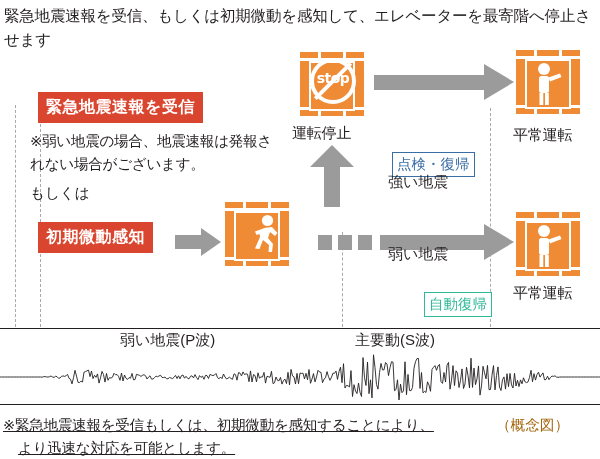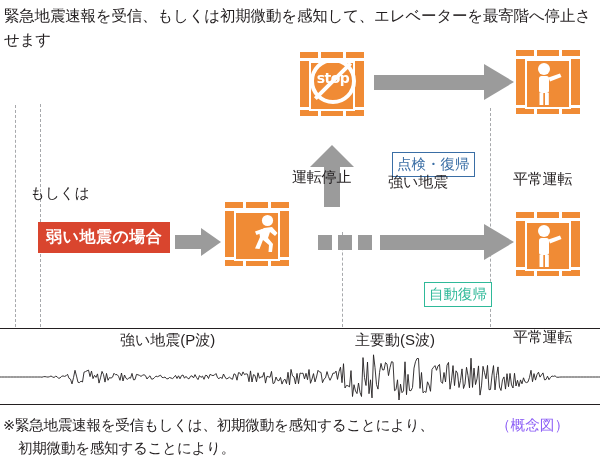--- a/index.html
+++ b/index.html
@@ -82,37 +82,37 @@
   #stopsign{left:310px;top:58px;width:46px;height:46px;}
   #stopsign .ring{position:absolute;left:0;top:0;width:46px;height:46px;border:4px solid #ffffff;border-radius:50%;box-sizing:border-box;}
   #stopsign .slash{position:absolute;left:21px;top:-2px;width:4px;height:50px;background:#ffffff;transform:rotate(45deg);}
   #stopsign .word{
     position:absolute;left:0;top:12px;width:46px;text-align:center;
     color:#ffffff;font-size:14px;font-weight:700;letter-spacing:-0.5px;
     font-family:"DejaVu Sans",sans-serif;
   }
 
   
-  .cap{font-size:15px;line-height:21px;letter-spacing:-0.2px;color:#231f20;white-space:nowrap;margin-top:44px;}
+  .cap{font-size:15px;line-height:21px;letter-spacing:-0.2px;color:#231f20;white-space:nowrap;}
   #cap-stop{left:292px;top:122px;}
   #cap-near{left:167px;top:270px;text-align:center;width:180px;}
   #cap-norm1{left:513px;top:124px;}
   #cap-norm2{left:513px;top:282px;}
 
   
   .otag{
     font-size:14.5px;line-height:20px;
     padding:1px 4px 2px 4px;
     border:1.4px solid;
     background:#ffffff;
     white-space:nowrap;
   }
   #otag-inspect{left:392px;top:124px;color:#3a6ea5;border-color:#3a6ea5;margin-top:28px;}
   #otag-main{left:388px;top:170px;color:#ef7a94;border-color:#ef7a94;}
-  #otag-auto{left:424px;top:282px;color:#2fb999;border-color:#2fb999;}
+  #otag-auto{left:424px;top:292px;color:#2fb999;border-color:#2fb999;}
 
   
   .plabel{font-size:15px;line-height:20px;color:#231f20;white-space:nowrap;}
   #lab-strong{left:388px;top:150px;margin-top:22px;}
   #lab-weak{left:388px;top:244px;}
 
   
   .ar-body{background:#9b9b9b;position:absolute;}
   .ar-head{width:0;height:0;position:absolute;}
 
@@ -144,44 +144,46 @@
   #seis-bot{left:0;top:404px;width:600px;height:1.4px;background:#231f20;}
   #seis-svg{left:0;top:329px;width:600px;height:74px;}
   .wavelabel{font-size:15px;line-height:20px;color:#231f20;white-space:nowrap;}
   #wl-p{left:120px;top:330px;}
   #wl-s{left:355px;top:330px;}
 
   
   #footer{
     left:3px;top:414px;width:470px;
     font-size:14.6px;line-height:23px;
-    letter-spacing:-0.3px;color:#231f20;
+    letter-spacing:-0.3px;color:#231f20;text-decoration:underline;
   }
   #footer .l2{padding-left:15px;display:block;}
   #footnote-right{
     left:496px;top:414px;
-    font-size:14.6px;line-height:23px;color:#8b5cf6;white-space:nowrap;
+    font-size:14.6px;line-height:23px;color:#a16207;white-space:nowrap;
   }
 </style>
 </head>
 <body>
 
 <div id="stage">
 
   <div class="abs" id="headline">緊急地震速報を受信、もしくは初期微動を感知して、エレベーターを最寄階へ停止させます</div>
 
   <div class="abs vdash" id="vd1"></div>
   <div class="abs vdash" id="vd2"></div>
   <div class="abs vdash" id="vd3"></div>
   <div class="abs vdash" id="vd4"></div>
 
-
+  <div class="abs tagbox" id="tag-eew">緊急地震速報を受信</div>
+
+  <div class="abs" id="note-weak">※弱い地震の場合、地震速報は発報されない場合がございます。</div>
   <div class="abs" id="note-or">もしくは</div>
 
-  <div class="abs tagbox" id="tag-pwave">弱い地震の場合</div>
+  <div class="abs tagbox" id="tag-pwave">初期微動感知</div>
 
   <div class="abs" id="arrow-small">
     <div class="ar-body b"></div>
       <div class="ar-head h"></div>
   </div>
 
   <div class="abs elev" id="elev-near">
     <div class="frame"></div>
     <div class="gapv gap-top"></div>
       <div class="gapv gap-bot"></div>
@@ -246,20 +248,21 @@
 
   <div class="abs plabel" id="lab-strong">強い地震</div>
 
   <div class="abs" id="arrow-dash">
     <div class="ar-body d1"></div>
       <div class="ar-body d2"></div>
       <div class="ar-body d3"></div>
     <div class="ar-body b"></div>
       <div class="ar-head h"></div>
   </div>
+  <div class="abs plabel" id="lab-weak">弱い地震</div>
   <div class="abs otag" id="otag-auto">自動復帰</div>
 
   <div class="abs elev" id="elev-norm2">
     <div class="frame"></div>
     <div class="gapv gap-top"></div>
       <div class="gapv gap-bot"></div>
     <div class="gapv gap-c1"></div>
       <div class="gapv gap-c2"></div>
     <div class="gapv gap-c3"></div>
       <div class="gapv gap-c4"></div>
@@ -268,26 +271,26 @@
       <circle cx="28" cy="19" r="6" fill="#ffffff"></circle>
       <rect x="23" y="26" width="10" height="17" rx="2.5" fill="#ffffff"></rect>
       <path d="M32.5 27.5 L44 23.5 L45.5 27 L34 31.5 Z" fill="#ffffff"></path>
       <rect x="23.5" y="43" width="3.8" height="12" fill="#ffffff"></rect>
       <rect x="29" y="43" width="3.8" height="12" fill="#ffffff"></rect>
     </svg>
   </div>
   <div class="abs cap" id="cap-norm2">平常運転</div>
 
   <div class="abs" id="seis-top"></div>
-  <div class="abs wavelabel" id="wl-p">強い地震(P波)</div>
+  <div class="abs wavelabel" id="wl-p">弱い地震(P波)</div>
   <div class="abs wavelabel" id="wl-s">主要動(S波)</div>
   <svg class="abs" id="seis-svg" viewBox="0 0 600 74" preserveAspectRatio="none">
     <polyline id="wave" fill="none" stroke="#231f20" stroke-width="0.9" points="0.0,48.0 1.5,48.0 3.0,48.0 4.5,48.0 6.0,48.0 7.5,48.0 9.0,48.0 10.5,48.0 12.0,48.0 13.5,48.0 15.0,48.0 16.5,48.0 18.0,48.0 19.5,48.0 21.0,48.0 22.5,48.0 24.0,48.0 25.5,48.0 27.0,48.0 28.5,48.0 30.0,48.0 31.5,48.0 33.0,48.0 34.5,48.0 36.0,48.0 37.5,48.0 39.0,48.0 40.5,48.0 42.0,48.2 43.5,47.7 45.0,47.6 46.5,47.9 48.0,48.1 49.5,47.7 51.0,47.0 52.5,47.9 54.0,48.5 55.5,47.3 57.0,47.6 58.5,49.3 60.0,49.0 61.5,47.4 63.0,46.9 64.5,47.4 66.0,46.8 67.5,45.3 69.0,49.3 70.5,50.2 72.0,54.9 73.5,48.7 75.0,41.3 76.5,47.1 78.0,53.3 79.5,53.6 81.0,52.1 82.5,53.0 84.0,43.2 85.5,42.6 87.0,41.8 88.5,41.1 90.0,47.6 91.5,42.1 93.0,49.6 94.5,46.3 96.0,48.4 97.5,44.9 99.0,54.1 100.5,48.8 102.0,42.4 103.5,45.6 105.0,53.1 106.5,44.4 108.0,51.3 109.5,48.6 111.0,49.1 112.5,48.2 114.0,44.3 115.5,45.8 117.0,45.5 118.5,47.3 120.0,51.3 121.5,44.0 123.0,52.0 124.5,46.0 126.0,49.3 127.5,50.4 129.0,48.6 130.5,49.2 132.0,44.4 133.5,50.8 135.0,50.6 136.5,45.4 138.0,45.8 139.5,46.4 141.0,47.4 142.5,46.3 144.0,45.7 145.5,46.7 147.0,50.0 148.5,48.1 150.0,46.8 151.5,50.1 153.0,50.0 154.5,48.6 156.0,47.1 157.5,47.7 159.0,47.0 160.5,46.2 162.0,48.4 163.5,48.6 165.0,48.0 166.5,49.7 168.0,49.8 169.5,48.5 171.0,49.0 172.5,49.6 174.0,48.3 175.5,46.4 177.0,49.5 178.5,46.8 180.0,49.8 181.5,46.6 183.0,46.0 184.5,49.2 186.0,47.3 187.5,49.2 189.0,49.9 190.5,47.3 192.0,46.8 193.5,48.9 195.0,45.6 196.5,48.5 198.0,50.6 199.5,46.6 201.0,48.4 202.5,47.1 204.0,50.3 205.5,46.3 207.0,46.6 208.5,49.5 210.0,45.4 211.5,46.1 213.0,46.6 214.5,46.0 216.0,44.5 217.5,48.6 219.0,49.8 220.5,48.0 222.0,49.6 223.5,45.0 225.0,48.0 226.5,50.0 228.0,49.2 229.5,48.2 231.0,49.5 232.5,50.3 234.0,44.8 235.5,45.6 237.0,51.2 238.5,43.6 240.0,44.1 241.5,46.9 243.0,42.9 244.5,45.6 246.0,44.8 247.5,45.2 249.0,52.7 250.5,41.9 252.0,53.0 253.5,45.6 255.0,46.5 256.5,52.8 258.0,43.8 259.5,49.2 261.0,47.9 262.5,48.0 264.0,43.4 265.5,54.1 267.0,47.3 268.5,47.7 270.0,48.3 271.5,42.4 273.0,54.6 274.5,53.8 276.0,48.0 277.5,51.3 279.0,51.8 280.5,48.4 282.0,55.1 283.5,51.4 285.0,50.2 286.5,54.6 288.0,43.3 289.5,55.9 291.0,40.4 292.5,46.9 294.0,47.9 295.5,55.0 297.0,44.4 298.5,54.7 300.0,44.1 301.5,44.4 303.0,44.2 304.5,49.9 306.0,44.3 307.5,50.7 309.0,40.5 310.5,54.3 312.0,50.0 313.5,44.6 315.0,52.9 316.5,48.0 318.0,41.3 319.5,43.0 321.0,43.4 322.5,53.7 324.0,50.1 325.5,48.9 327.0,42.6 328.5,47.7 330.0,51.3 331.5,48.1 333.0,44.1 334.5,44.3 336.0,42.1 337.5,50.4 339.0,42.7 340.5,38.2 342.0,53.7 343.5,34.7 345.0,59.0 346.5,56.4 348.0,56.8 349.5,57.9 351.0,41.6 352.5,67.5 354.0,55.7 355.5,62.0 357.0,64.6 358.5,54.0 360.0,63.3 361.5,67.5 363.0,28.6 364.5,48.6 366.0,56.5 367.5,33.0 369.0,64.7 370.5,50.8 372.0,68.9 373.5,25.8 375.0,38.6 376.5,55.6 378.0,60.1 379.5,43.7 381.0,34.4 382.5,40.8 384.0,40.9 385.5,33.5 387.0,35.1 388.5,46.6 390.0,38.7 391.5,32.7 393.0,33.2 394.5,61.7 396.0,60.6 397.5,50.8 399.0,71.0 400.5,55.1 402.0,63.7 403.5,61.9 405.0,32.8 406.5,65.7 408.0,45.4 409.5,61.5 411.0,61.7 412.5,58.5 414.0,39.1 415.5,32.7 417.0,29.5 418.5,29.5 420.0,59.4 421.5,43.5 423.0,63.8 424.5,62.5 426.0,63.4 427.5,52.8 429.0,56.1 430.5,62.3 432.0,40.4 433.5,38.3 435.0,36.6 436.5,41.3 438.0,37.0 439.5,35.4 441.0,52.6 442.5,54.4 444.0,43.5 445.5,53.0 447.0,36.2 448.5,33.4 450.0,60.2 451.5,51.2 453.0,36.6 454.5,56.6 456.0,41.8 457.5,44.2 459.0,58.5 460.5,51.4 462.0,39.9 463.5,59.5 465.0,54.9 466.5,38.3 468.0,46.6 469.5,58.9 471.0,29.2 472.5,58.4 474.0,39.1 475.5,55.6 477.0,49.9 478.5,36.9 480.0,66.1 481.5,56.9 483.0,37.3 484.5,43.7 486.0,49.8 487.5,36.4 489.0,60.7 490.5,60.5 492.0,46.2 493.5,36.6 495.0,60.9 496.5,46.5 498.0,37.9 499.5,58.0 501.0,61.5 502.5,50.7 504.0,47.9 505.5,60.1 507.0,44.7 508.5,57.7 510.0,44.4 511.5,55.9 513.0,59.0 514.5,44.3 516.0,57.0 517.5,51.3 519.0,57.6 520.5,50.9 522.0,54.8 523.5,48.8 525.0,52.8 526.5,53.6 528.0,52.9 529.5,48.4 531.0,41.3 532.5,52.7 534.0,44.6 535.5,51.1 537.0,45.6 538.5,43.2 540.0,48.1 541.5,45.9 543.0,43.9 544.5,50.8 546.0,50.5 547.5,47.2 549.0,50.7 550.5,48.4 552.0,47.0 553.5,47.4 555.0,46.8 556.5,48.1 558.0,48.3 559.5,48.1 561.0,48.0 562.5,48.0 564.0,48.0 565.5,48.0 567.0,48.0 568.5,48.0 570.0,48.0 571.5,48.0 573.0,48.0 574.5,48.0 576.0,48.0 577.5,48.0 579.0,48.0 580.5,48.0 582.0,48.0 583.5,48.0 585.0,48.0 586.5,48.0 588.0,48.0 589.5,48.0 591.0,48.0 592.5,48.0 594.0,48.0 595.5,48.0 597.0,48.0 598.5,48.0 600.0,48.0"></polyline>
   </svg>
   <div class="abs" id="seis-bot"></div>
 
   <div class="abs" id="footer">
     <span>※緊急地震速報を受信もしくは、初期微動を感知することにより、</span>
-    <span class="l2">初期微動を感知することにより。</span>
+    <span class="l2">より迅速な対応を可能とします。</span>
   </div>
   <div class="abs" id="footnote-right">（概念図）</div>
 
 </div>
 
 </body></html>

